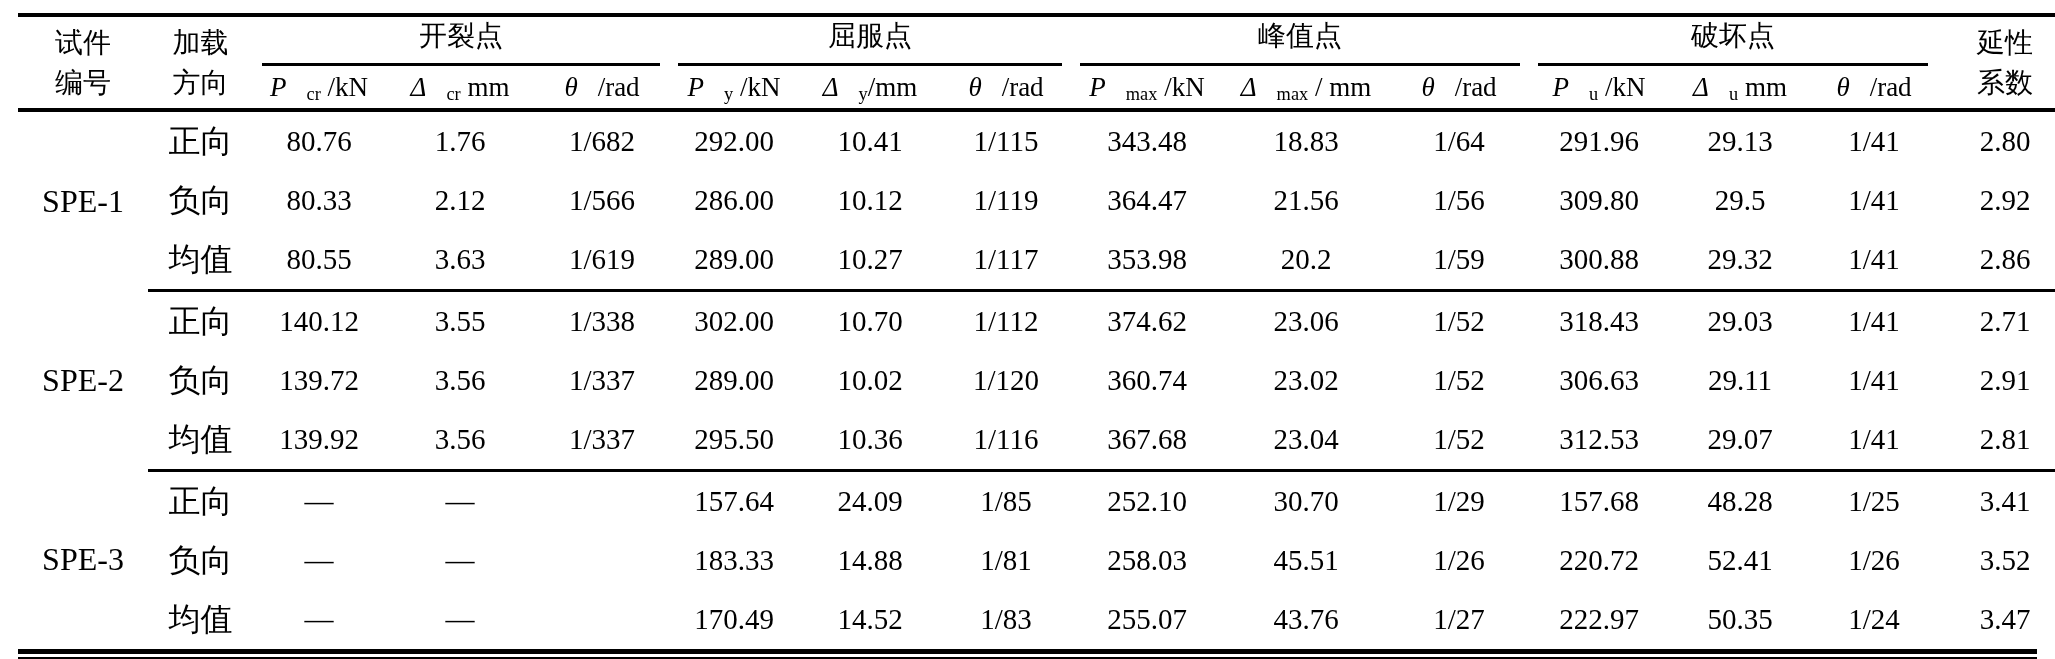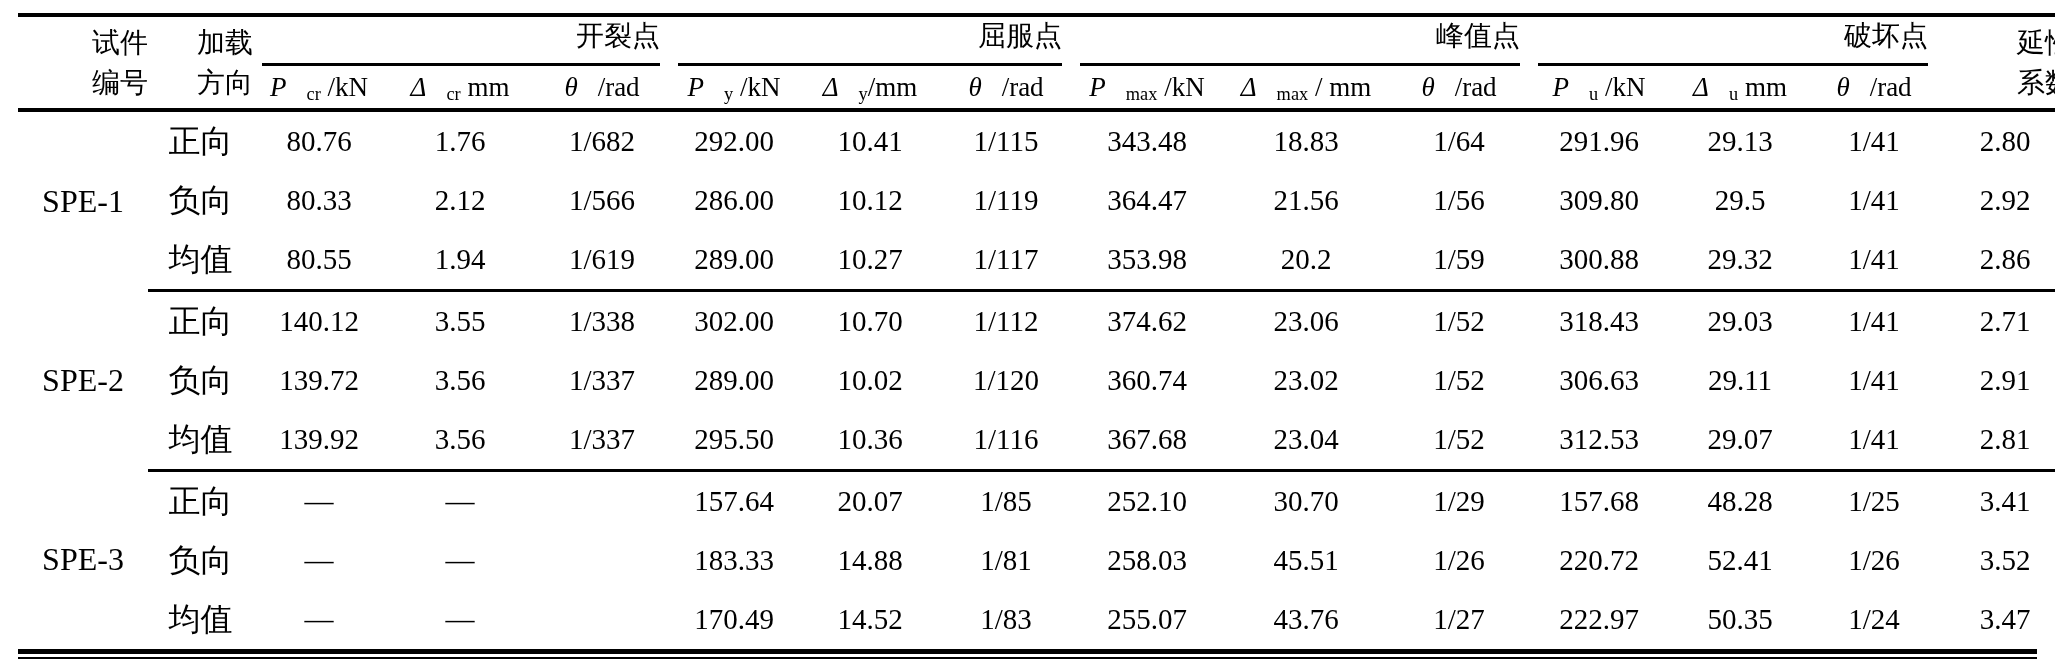--- a/index.html
+++ b/index.html
@@ -34,21 +34,21 @@
     border-top: 4px solid #000;
   }
   th, td {
     padding: 0;
     text-align: center;
     vertical-align: middle;
     font-weight: normal;
     white-space: nowrap;
   }
   thead th { font-size: 28px; }
-  .h-group th { height: 46px; vertical-align: bottom; text-align: right; }
+  .h-group th { height: 46px; vertical-align: bottom; }
   .h-group th.two-line { vertical-align: middle; }
   .two-line div { line-height: 40px; }
   .grp-line {
     display: block;
     margin: 0 9px;
     padding: 0 0 8px 0;
     border-bottom: 3px solid #000;
   }
   .h-sub th {
     height: 42px;
@@ -173,21 +173,21 @@
         <td>21.56</td>
         <td>1/56</td>
         <td>309.80</td>
         <td>29.5</td>
         <td>1/41</td>
         <td>2.92</td>
       </tr>
       <tr class="grp-end">
         <td class="direction-cell">均值</td>
         <td>80.55</td>
-        <td>1.94</td>
+        <td>3.63</td>
         <td>1/619</td>
         <td>289.00</td>
         <td>10.27</td>
         <td>1/117</td>
         <td>353.98</td>
         <td>20.2</td>
         <td>1/59</td>
         <td>300.88</td>
         <td>29.32</td>
         <td>1/41</td>
@@ -244,21 +244,21 @@
         <td>2.81</td>
       </tr>
 
       <tr>
         <td rowspan="3" class="specimen-cell">SPE-3</td>
         <td class="direction-cell">正向</td>
         <td>—</td>
         <td>—</td>
         <td></td>
         <td>157.64</td>
-        <td>20.07</td>
+        <td>24.09</td>
         <td>1/85</td>
         <td>252.10</td>
         <td>30.70</td>
         <td>1/29</td>
         <td>157.68</td>
         <td>48.28</td>
         <td>1/25</td>
         <td>3.41</td>
       </tr>
       <tr>

